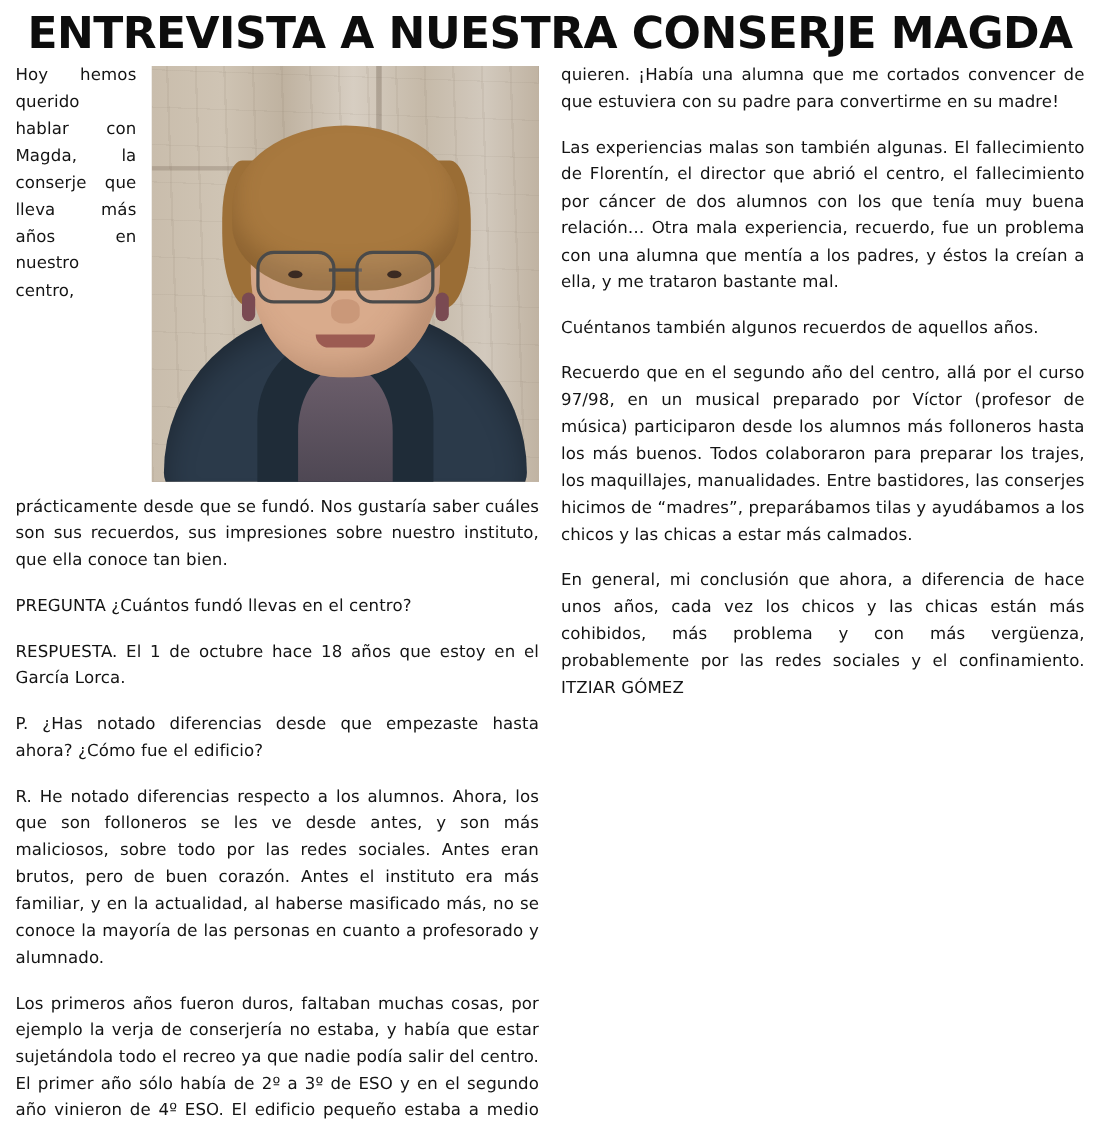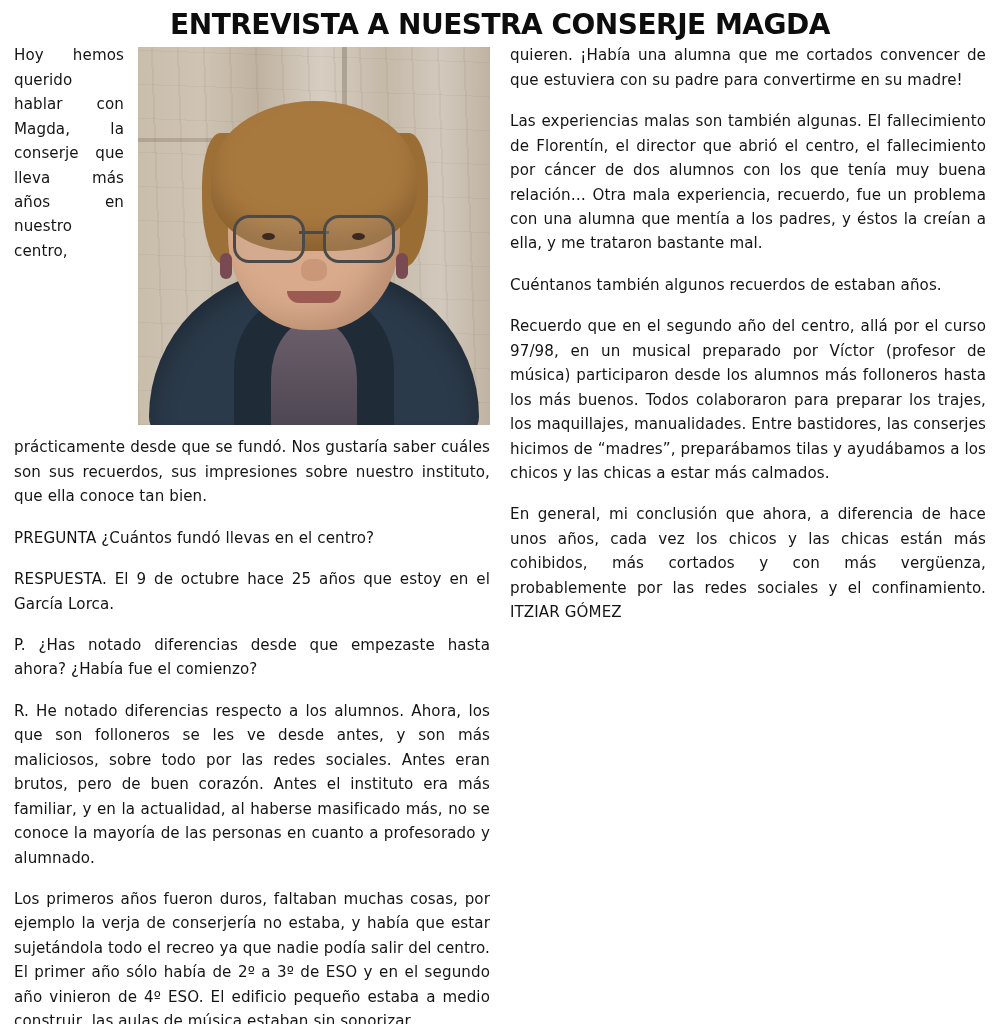--- a/index.html
+++ b/index.html
@@ -17,21 +17,21 @@
   .page {
     position: relative;
     width: 1000px;
     height: 1024px;
     padding: 0;
     box-sizing: border-box;
   }
   .headline {
     font-family: "DejaVu Sans", sans-serif;
     font-weight: bold;
-    font-size: 28px;
+    font-size: 40px;
     letter-spacing: -0.5px;
     text-align: center;
     margin: 10px 14px 4px 14px;
     line-height: 1.05;
     color: #0d0d0d;
     white-space: nowrap;
   }
   .columns {
     display: flex;
     gap: 20px;
@@ -277,29 +277,29 @@
           </div>
           <div class="eye l"></div>
           <div class="eye r"></div>
           <div class="nose"></div>
           <div class="mouth"></div>
         </div>
       </div>
 
       <p>Hoy hemos querido hablar con Magda, la conserje que lleva más años en nuestro centro, prácticamente desde que se fundó. Nos gustaría saber cuáles son sus recuerdos, sus impresiones sobre nuestro instituto, que ella conoce tan bien.</p>
       <p>PREGUNTA ¿Cuántos fundó llevas en el centro?</p>
-      <p>RESPUESTA. El 9 de octubre hace 25 años que estoy en el García Lorca.</p>
-      <p>P. ¿Has notado diferencias desde que empezaste hasta ahora? ¿Había fue el comienzo?</p>
+      <p>RESPUESTA. El 1 de octubre hace 18 años que estoy en el García Lorca.</p>
+      <p>P. ¿Has notado diferencias desde que empezaste hasta ahora? ¿Cómo fue el edificio?</p>
       <p>R. He notado diferencias respecto a los alumnos. Ahora, los que son folloneros se les ve desde antes, y son más maliciosos, sobre todo por las redes sociales. Antes eran brutos, pero de buen corazón. Antes el instituto era más familiar, y en la actualidad, al haberse masificado más, no se conoce la mayoría de las personas en cuanto a profesorado y alumnado.</p>
       <p>Los primeros años fueron duros, faltaban muchas cosas, por ejemplo la verja  de conserjería no estaba, y había que estar sujetándola todo el recreo ya que nadie podía salir del centro. El primer año sólo había de 2º a 3º de ESO y en el segundo año vinieron de 4º ESO. El edificio pequeño estaba a medio construir, las aulas de música estaban sin sonorizar…</p>
 
     </div>
 
     <div class="col col-right">
       <p>quieren. ¡Había una alumna que me cortados convencer de que estuviera con su padre para convertirme en su madre!</p>
       <p>Las experiencias malas son también algunas. El fallecimiento de Florentín, el director que abrió el centro, el fallecimiento por cáncer de dos alumnos con los que tenía muy buena relación… Otra mala experiencia, recuerdo, fue un problema con una alumna que mentía a los padres, y éstos la creían a ella, y me trataron bastante mal.</p>
-      <p>Cuéntanos también algunos recuerdos de estaban años.</p>
+      <p>Cuéntanos también algunos recuerdos de aquellos años.</p>
       <p>Recuerdo que en el segundo año del centro, allá por el curso 97/98, en un musical preparado por Víctor (profesor de música) participaron desde los alumnos más folloneros hasta los más buenos. Todos colaboraron para preparar los trajes, los maquillajes, manualidades. Entre bastidores, las conserjes hicimos de “madres”, preparábamos tilas y ayudábamos a los chicos y las chicas a estar más calmados.</p>
-      <p>En general, mi conclusión que ahora, a diferencia de hace unos años, cada vez los chicos y las chicas están más cohibidos, más cortados y con más vergüenza, probablemente por las redes sociales y el confinamiento. ITZIAR GÓMEZ</p>
+      <p>En general, mi conclusión que ahora, a diferencia de hace unos años, cada vez los chicos y las chicas están más cohibidos, más problema y con más vergüenza, probablemente por las redes sociales y el confinamiento. ITZIAR GÓMEZ</p>
     </div>
 
   </div>
 </div>
 
 </body></html>

